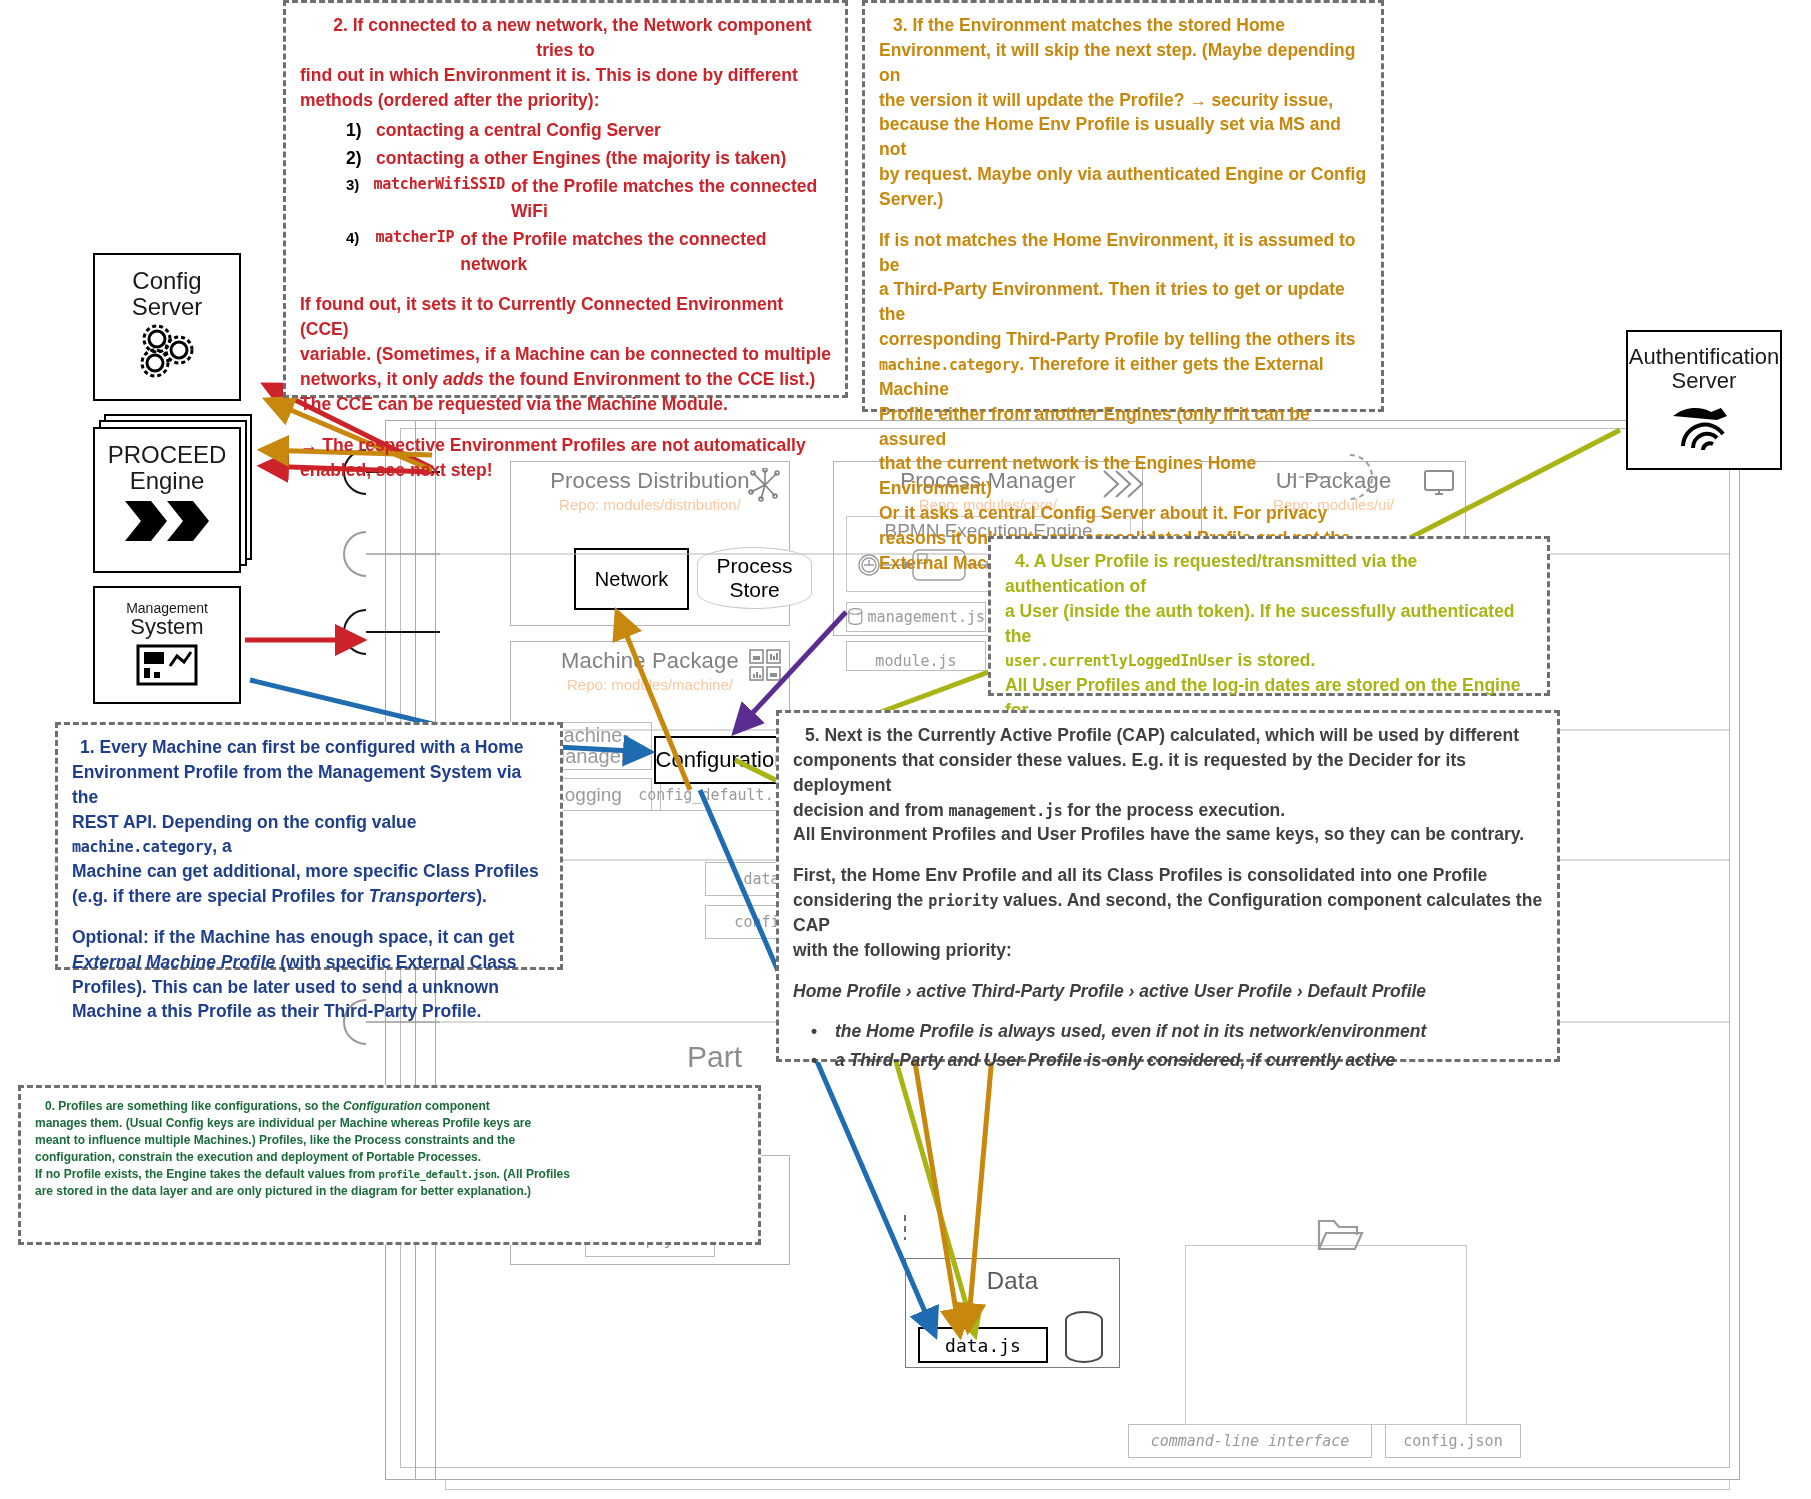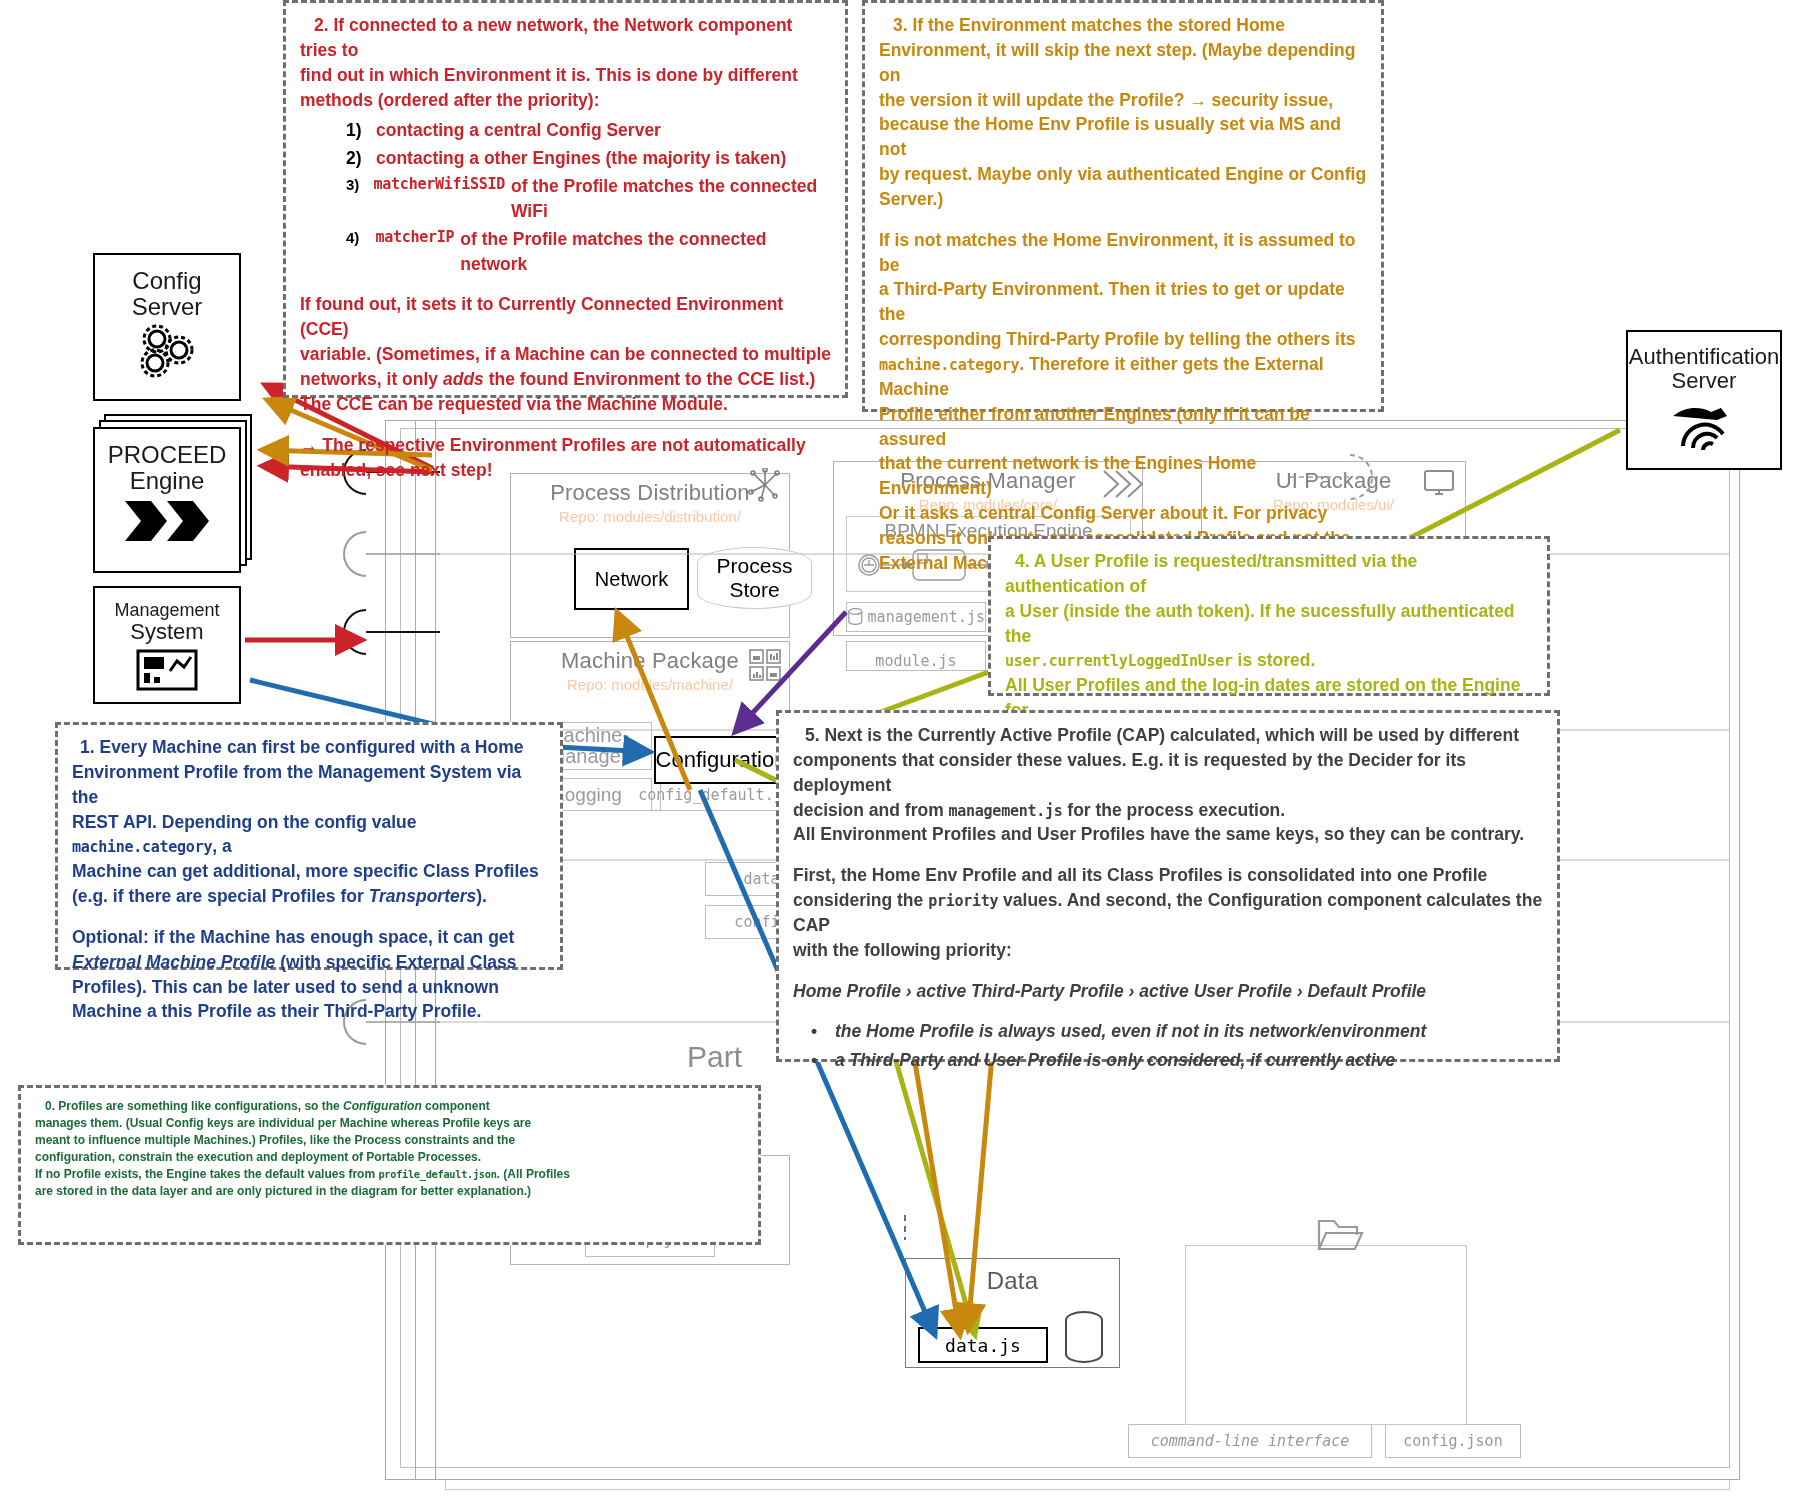--- a/index.html
+++ b/index.html
@@ -123,21 +123,21 @@
   <div class="extbox" style="left:93px; top:427px; width:148px; height:146px;">
     <div>PROCEED</div>
     <div style="margin-top:-2px;">Engine</div>
     <svg width="92" height="44" viewBox="0 0 92 44" style="margin-top:4px;">
       <path d="M4,2 L30,2 L46,22 L30,42 L4,42 L20,22 Z" fill="#000"></path>
       <path d="M46,2 L72,2 L88,22 L72,42 L46,42 L62,22 Z" fill="#000"></path>
     </svg>
   </div>
 
   <div class="extbox" style="left:93px; top:586px; width:148px; height:118px;">
-    <div style="font-size:18px;">Management</div>
+    <div style="font-size:14px;">Management</div>
     <div style="font-size:22px; margin-top:-2px;">System</div>
     <svg width="70" height="48" viewBox="0 0 70 48" style="margin-top:2px;">
       <rect x="6" y="4" width="58" height="38" fill="none" stroke="#000" stroke-width="3"></rect>
       <rect x="12" y="10" width="20" height="12" fill="#000"></rect>
       <path d="M38,24 L45,14 L52,20 L59,10" fill="none" stroke="#000" stroke-width="3"></path>
       <rect x="12" y="26" width="6" height="10" fill="#000"></rect>
       <rect x="22" y="30" width="6" height="6" fill="#000"></rect>
       <rect x="30" y="14" width="48" height="0" fill="none"></rect>
     </svg>
   </div>
@@ -148,21 +148,21 @@
     <svg width="78" height="56" viewBox="0 0 78 56" style="margin-top:2px;">
       <path d="M8,20 C20,10 36,10 46,16 L56,12 L62,20 L52,24" fill="#000"></path>
       <g fill="none" stroke="#000" stroke-width="4">
         <path d="M18,50 a22,22 0 0,1 40,-12"></path>
         <path d="M28,52 a14,14 0 0,1 24,-10"></path>
         <path d="M38,54 a7,7 0 0,1 10,-6"></path>
       </g>
     </svg>
   </div>
 
-  <div class="pkg" style="left:510px; top:461px; width:280px; height:165px;margin-top:12px;">
+  <div class="pkg" style="left:510px; top:461px; width:280px; height:165px;">
     <div class="pkg-title">Process Distribution</div>
     <div class="pkg-repo">Repo: modules/distribution/</div>
   </div>
   <svg style="position:absolute; left:745px; top:468px; z-index:7;" width="40" height="34" viewBox="0 0 40 34">
     <g stroke="#808080" stroke-width="1.6" fill="none">
       <path d="M20,17 L8,5 M20,17 L32,5 M20,17 L20,2 M20,17 L6,24 M20,17 L30,28 M20,17 L16,31"></path>
       <circle cx="8" cy="5" r="2"></circle>
         <circle cx="32" cy="5" r="2"></circle>
         <circle cx="20" cy="2" r="2"></circle>
       <circle cx="6" cy="24" r="2"></circle>
@@ -452,21 +452,21 @@
     <line x1="1010" y1="850" x2="968" y2="1330" stroke="#c8880d" stroke-width="5" marker-end="url(#ar-dy)"></line>
   </g>
 
   <g>
     <line x1="905" y1="1215" x2="905" y2="1240" stroke="#6f6f6f" stroke-width="2" stroke-dasharray="6,5"></line>
   </g>
 </svg>
 
 <div class="note" style="left:283px; top:0px; width:565px; height:398px; font-size:17.5px;">
   <div style="color:#cc2229;">
-    <p style="text-indent:14px;">2. If connected to a new network, the Network component tries to</p>
+    <p style="text-indent:14px;text-align:center;">2. If connected to a new network, the Network component tries to</p>
     <p>find out in which Environment it is. This is done by different</p>
     <p>methods (ordered after the priority):</p>
     <div style="margin-top:6px;">
       <div style="display:flex; margin:3px 0 3px 46px;">
         <span style="color:#000; width:30px;">1)</span>
         <span>contacting a central Config Server</span>
       </div>
       <div style="display:flex; margin:3px 0 3px 46px;">
         <span style="color:#000; width:30px;">2)</span>
         <span>contacting a other Engines (the majority is taken)</span>

